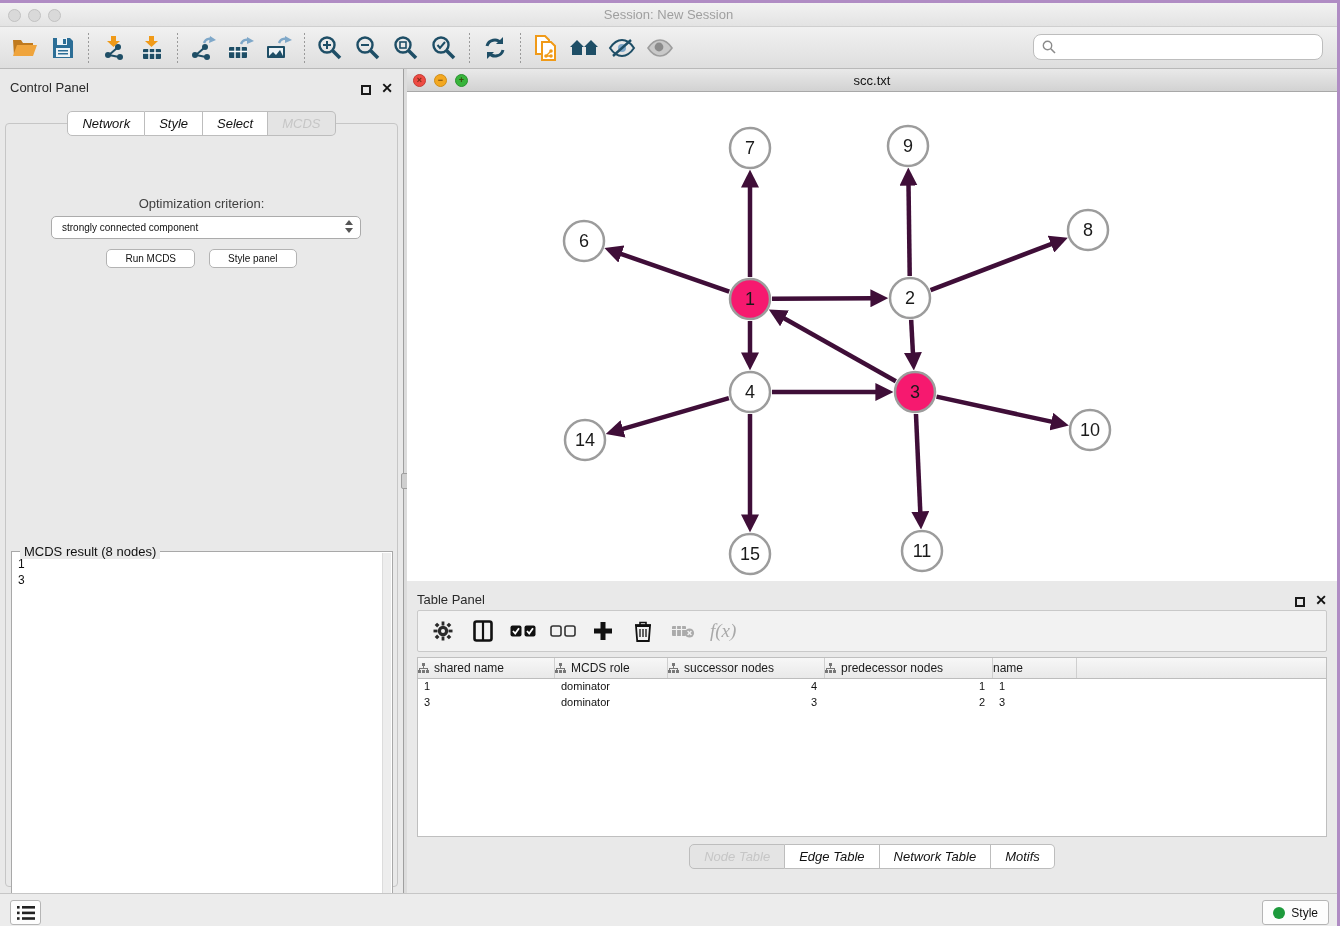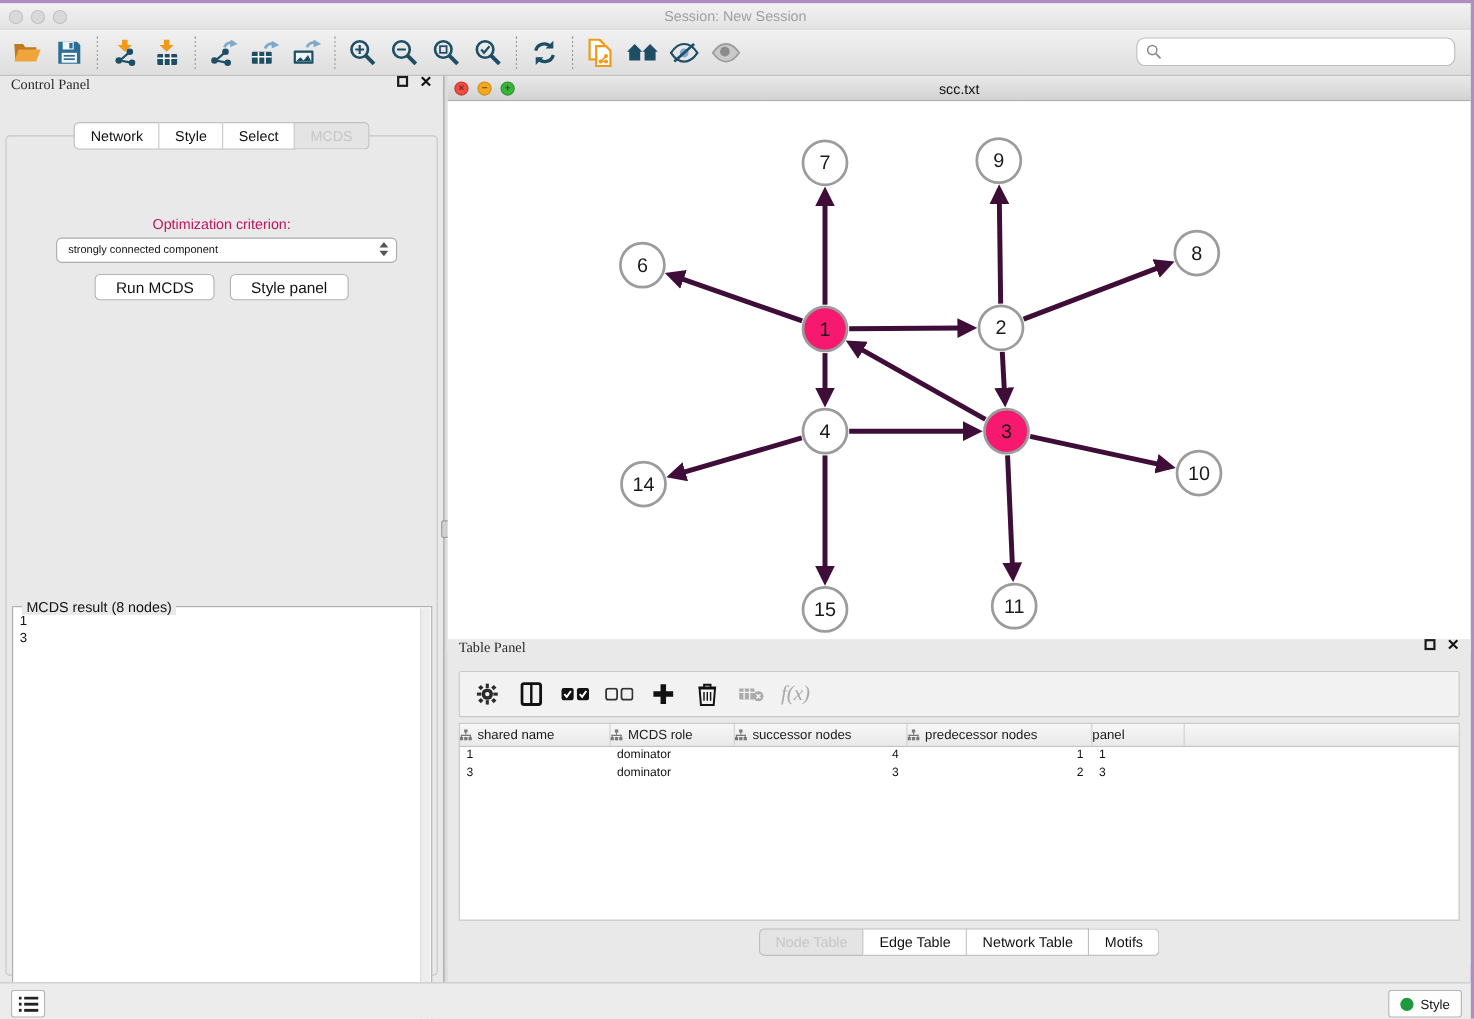--- a/index.html
+++ b/index.html
@@ -25,45 +25,45 @@
     display:flex; align-items:center; }
   .tbtn { width:38px; height:34px; display:flex; align-items:center; justify-content:center; flex:0 0 auto; }
   .tsep { width:1px; height:30px; margin:0 6px; flex:0 0 auto;
     background:repeating-linear-gradient(#9a9a9a 0 2px, transparent 2px 4px); }
   .searchbox { position:absolute; right:14px; top:7px; width:290px; height:26px;
     background:#fff; border:1px solid #bdbdbd; border-radius:8px;
     display:flex; align-items:center; padding:0 8px; color:#8a8a8a; }
   .searchbox input { border:none; outline:none; flex:1; font-size:13px; margin-left:6px;
     font-family:"Liberation Sans", sans-serif; background:transparent; }
   
-  .panel-head { height:26px; display:flex; align-items:flex-start; padding:0 10px;
-    font-size:13px; color:#2a2a2a;font-family:Liberation Serif, serif; }
+  .panel-head { height:26px; display:flex; align-items:flex-end; padding:0 10px;
+    font-size:13px; color:#2a2a2a; }
   .panel-head .spacer { flex:1; }
   .float-ic { width:10px; height:10px; border:2px solid #1a1a1a; margin-right:10px; }
   .close-ic { font-size:14px; font-weight:bold; color:#111; line-height:1; }
   
   .control-panel { position:absolute; left:0; top:66px; width:403px; height:824px; background:#e9e9e9; }
   .cp-group { position:absolute; left:5px; right:5px; top:54px; bottom:6px;
     border:1px solid #c6c6c6; border-radius:4px; background:#e9e9e9; }
   .tabstrip { position:absolute; top:-13px; left:0; right:0; display:flex; justify-content:center; }
   .tab { font-size:13px; padding:4px 14px; background:#fff; border:1px solid #bdbdbd;
-    border-left:none; color:#111; }
+    border-left:none; color:#111;font-style:italic; }
   .tab:first-child { border-left:1px solid #bdbdbd; border-radius:5px 0 0 5px; }
   .tab:last-child { border-radius:0 5px 5px 0; }
   .tab.selected { background:#e4e4e4; color:#c6c6c6; }
-  .opt-label { position:absolute; top:72px; left:0; right:0; text-align:center; font-size:13px; color:#be185d; }
+  .opt-label { position:absolute; top:72px; left:0; right:0; text-align:center; font-size:13px; color:#404040; }
   .dropdown { position:absolute; top:92px; left:45px; width:310px; height:23px; background:#fff;
     border:1px solid #ababab; border-radius:5px; font-size:10px; color:#111;
     display:flex; align-items:center; padding:0 22px 0 10px; }
   .stepper { position:absolute; right:7px; top:3px; display:flex; flex-direction:column; line-height:0; }
   .stepper b { width:0; height:0; border-left:4px solid transparent; border-right:4px solid transparent; }
   .stepper b.up { border-bottom:5px solid #555; margin-bottom:3px; }
   .stepper b.dn { border-top:5px solid #555; }
   .cp-btnrow { position:absolute; top:125px; left:0; right:0; display:flex; justify-content:center; gap:14px; }
-  .btn { background:#fff; border:1px solid #b3b3b3; border-radius:5px; font-size:14px;
+  .btn { background:#fff; border:1px solid #b3b3b3; border-radius:5px; font-size:10px;
     color:#111; padding:3px 18px; font-family:"Liberation Sans", sans-serif; }
   .resultbox { position:absolute; left:5px; top:427px; width:382px; height:382px;
     border:1px solid #a8a8a8; background:#fff; }
   .result-legend { position:absolute; left:8px; top:-8px; background:#e9e9e9; padding:0 4px;
     font-size:13px; color:#111; }
   .result-lines { position:absolute; inset:4px 14px 4px 6px; font-size:12px; color:#111; line-height:16px; }
   .result-scroll { position:absolute; right:1px; top:1px; bottom:1px; width:9px;
     background:#ededed; border-left:1px solid #dcdcdc; }
   
   .vdivider { position:absolute; left:403px; top:66px; width:4px; height:824px;
@@ -482,21 +482,21 @@
               <rect x="4" y="7" width="3" height="3"></rect>
               <rect x="8" y="7" width="3" height="3"></rect>
               <path d="M5 3h1v2H5z"></path>
               <path d="M1 5h9v1H1z"></path>
               <path d="M1 5h1v2H1zM9 5h1v2H9z"></path>
             </g>
           </svg>
           <span>predecessor nodes</span>
         </div>
         <div class="dt-hcell" style="width: 84px;">
-          <span>panel</span>
+          <span>name</span>
         </div>
       </div>
     <div id="dt-body">
         <div class="dt-row">
           <div class="dt-cell" style="width: 137px;">1</div>
           <div class="dt-cell" style="width: 113px;">dominator</div>
           <div class="dt-cell r" style="width: 157px;">4</div>
           <div class="dt-cell r" style="width: 168px;">1</div>
           <div class="dt-cell" style="width: 84px;">1</div>
         </div>

